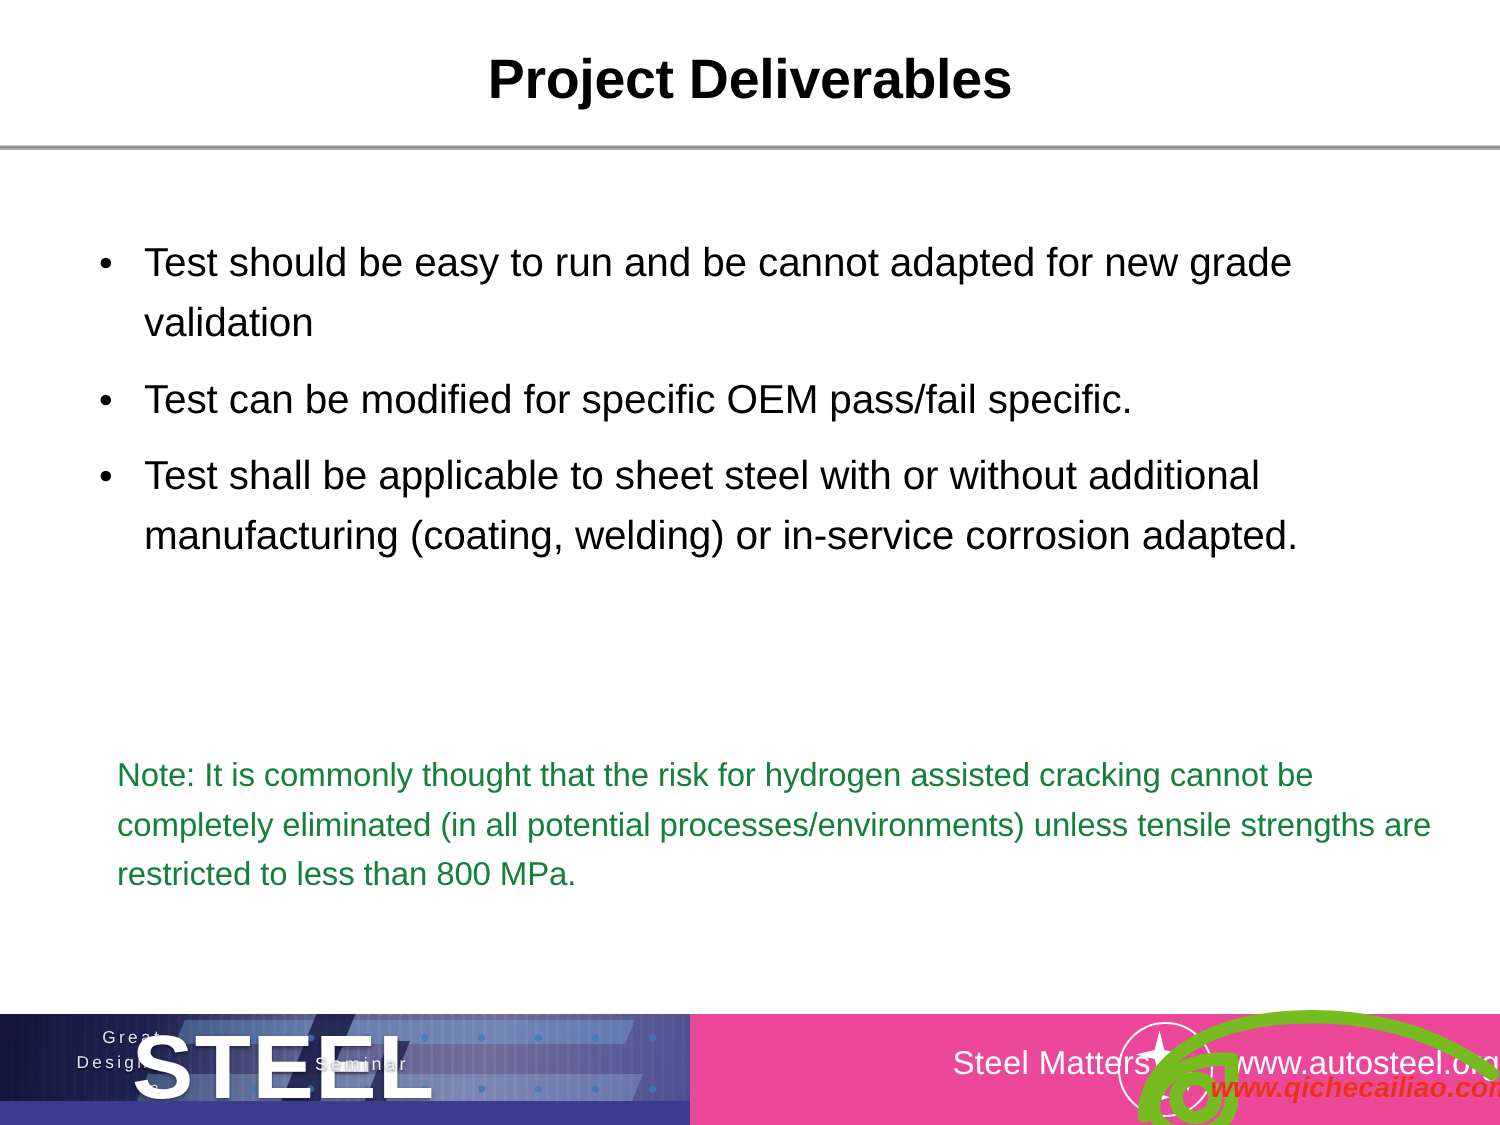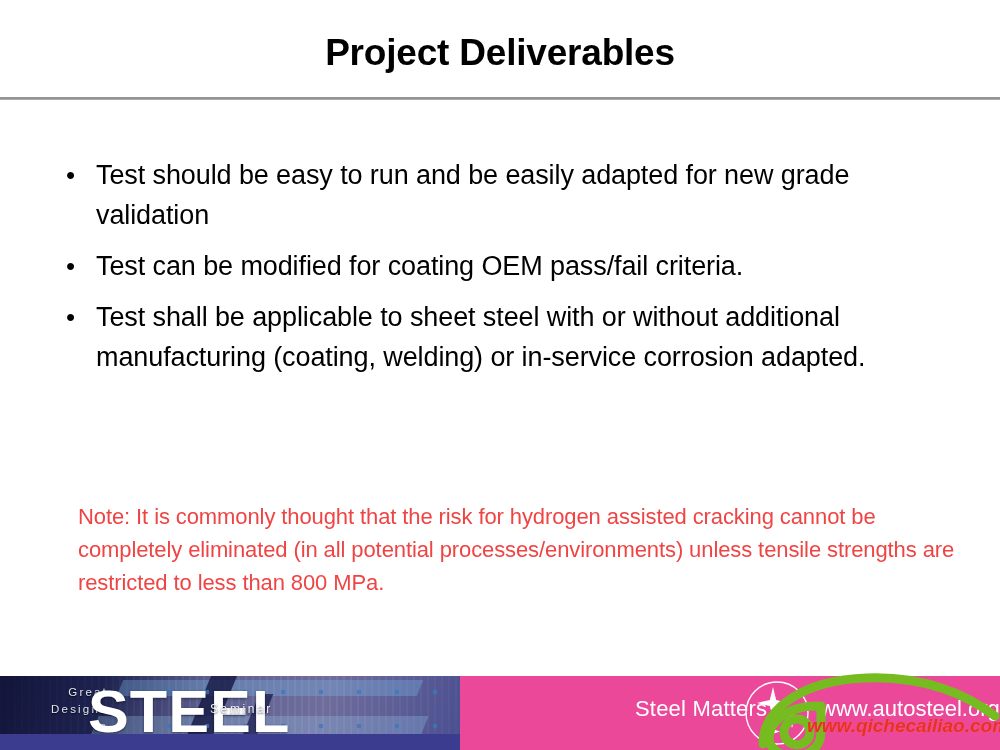--- a/index.html
+++ b/index.html
@@ -83,21 +83,21 @@
   
   #note-area {
     position: absolute;
     left: 78px;
     top: 500px;
     width: 880px;
   }
   #note-text {
     font-size: 22px;
     line-height: 33px;
-    color: #ef4444;
+    color: #15803d;
     letter-spacing: -0.1px;
     white-space: pre-line;
   }
 
   
   #footer {
     position: absolute;
     left: 0;
     top: 676px;
     width: 1000px;
@@ -262,26 +262,26 @@
 
   <div id="title-area">
     <span id="slide-title">Project Deliverables</span>
   </div>
   <div id="title-rule"></div>
 
   <div id="body-area">
 
     <div class="bullet-row">
       <span class="bullet-mark">•</span>
-      <span class="bullet-text">Test should be easy to run and be easily adapted for new grade validation</span>
+      <span class="bullet-text">Test should be easy to run and be cannot adapted for new grade validation</span>
     </div>
 
     <div class="bullet-row">
       <span class="bullet-mark">•</span>
-      <span class="bullet-text">Test can be modified for coating OEM pass/fail criteria.</span>
+      <span class="bullet-text">Test can be modified for specific OEM pass/fail specific.</span>
     </div>
 
     <div class="bullet-row">
       <span class="bullet-mark">•</span>
       <span class="bullet-text">Test shall be applicable to sheet steel with or without additional manufacturing (coating, welding) or in-service corrosion adapted.</span>
     </div>
 
   </div>
 
   <div id="note-area">

